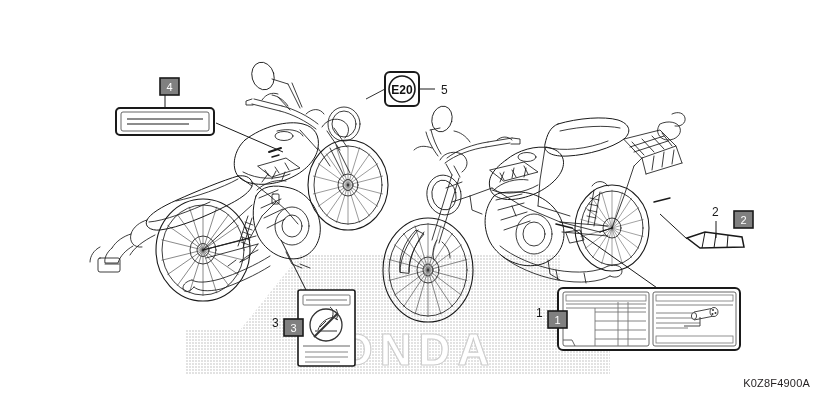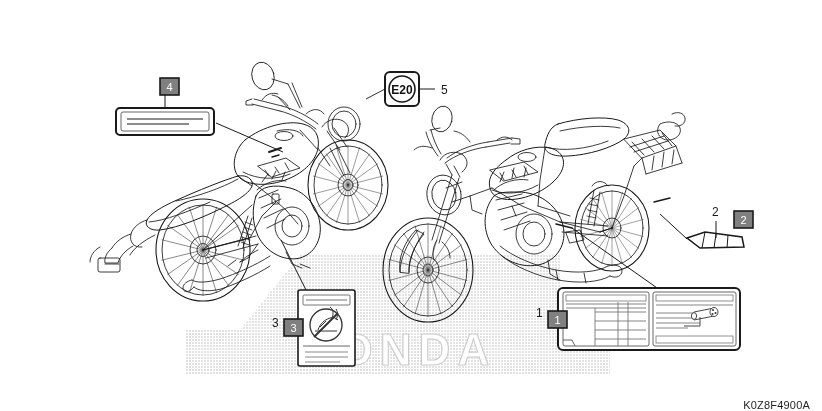--- a/index.html
+++ b/index.html
@@ -20,21 +20,21 @@
     width: 822px;
     height: 411px;
     background: #ffffff;
   }
   #sheet svg {
     display: block;
   }
   .partno {
     position: absolute;
     right: 12px;
-    bottom: 0;
+    bottom: 22px;
     font-size: 11px;
     color: #231f20;
     letter-spacing: 0.2px;
     font-family: "Liberation Sans", sans-serif;
     white-space: nowrap;
     margin-top: 14px;
   }
   .callout-num {
     font-family: "Liberation Sans", sans-serif;
     font-size: 12px;

